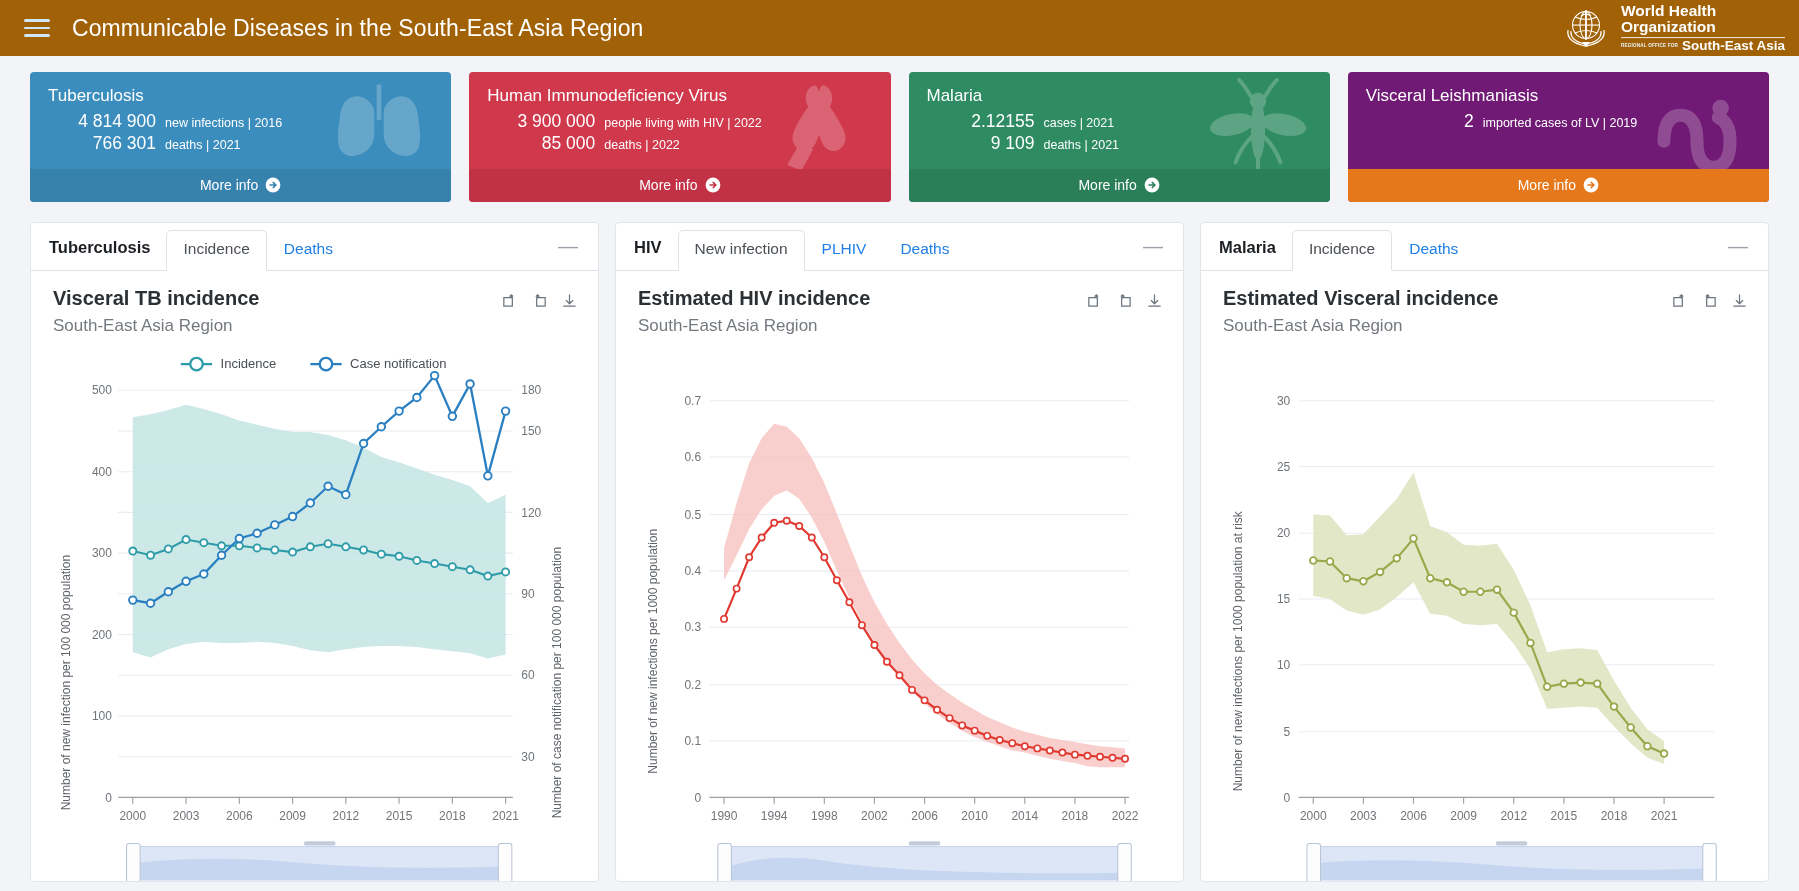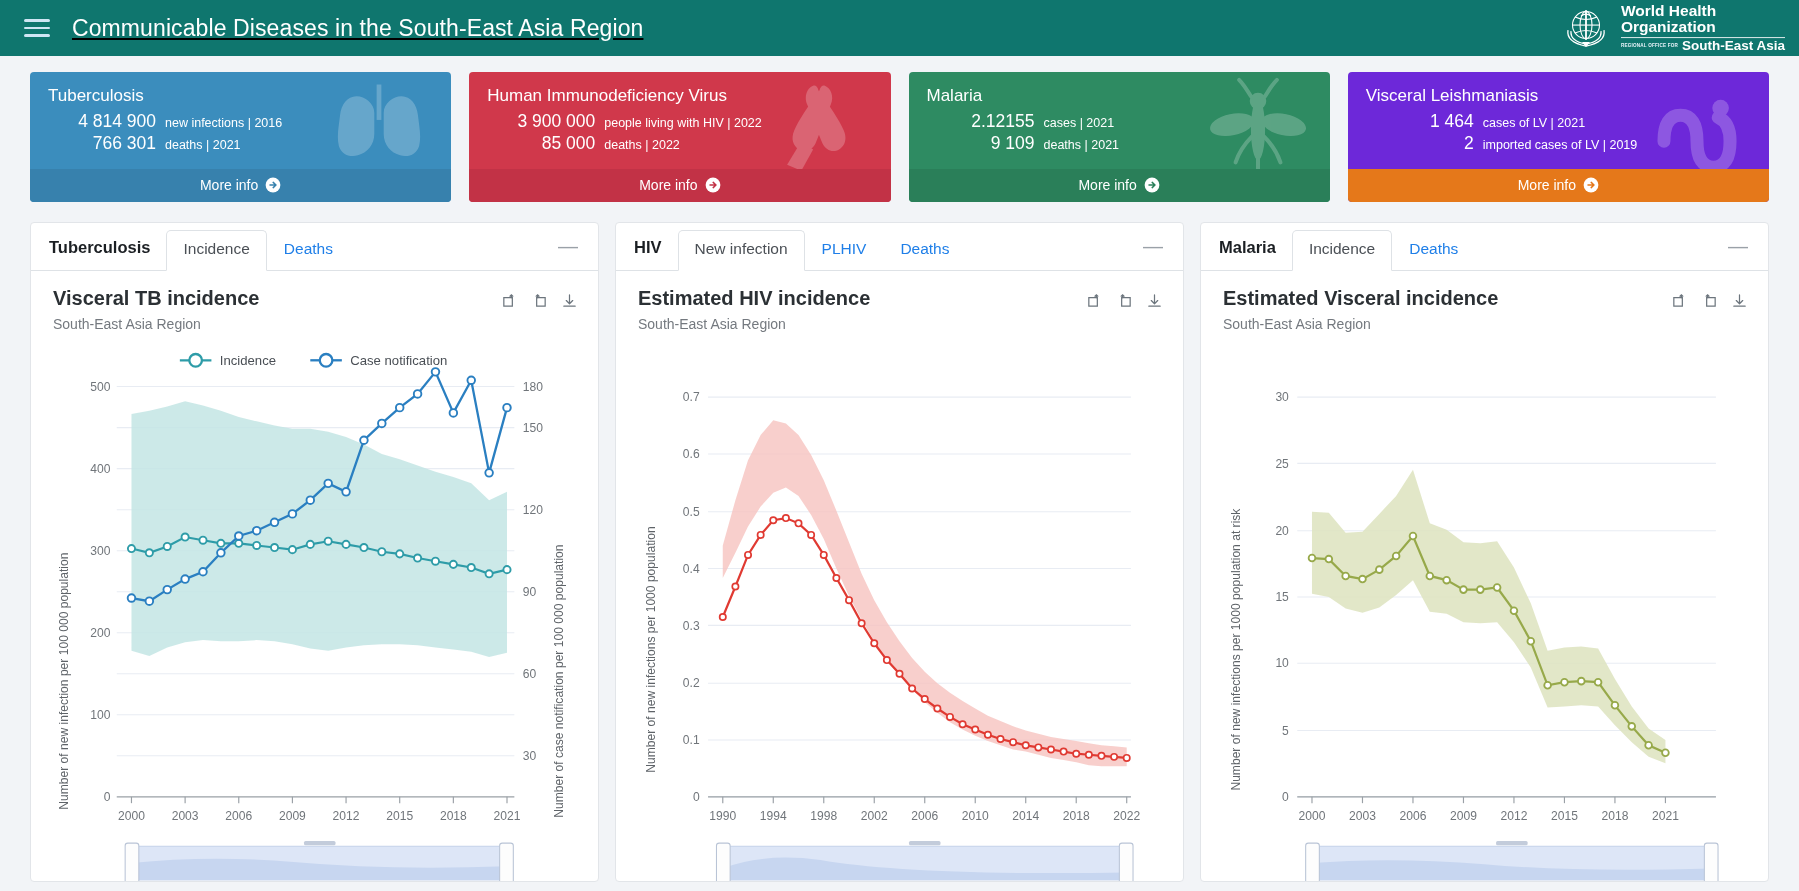--- a/index.html
+++ b/index.html
@@ -7,25 +7,24 @@
     width: 1799px; height: 891px;
     background: #f2f4f7;
     font-family: "Liberation Sans", sans-serif;
     overflow: hidden;
   }
 
   
   .appbar {
     position: relative;
     height: 56px;
-    background: #0f766e;
+    background: #a16207;
     display: flex;
     align-items: center;
     padding: 0 18px;
-    text-decoration: underline;
   }
   .hamburger {
     width: 26px; height: 22px;
     display: flex; flex-direction: column; justify-content: center; gap: 5px;
     margin-left: 6px; margin-right: 22px;
     cursor: pointer;
   }
   .hamburger span { display: block; height: 2.5px; background: #cfe6f4; border-radius: 2px; }
   .app-title {
     color: #ffffff;
@@ -136,21 +135,21 @@
     padding: 0 8px 14px;
     cursor: pointer;
     line-height: 1;
   }
   .chart-head {
     display: flex; align-items: flex-start;
     padding: 16px 20px 0 22px;
   }
   .chart-titles { flex: 1; min-width: 0; }
   .chart-title { font-size: 20px; font-weight: bold; color: #2b3034; }
-  .chart-sub { font-size: 14px; color: #74797f; margin-top: 6px; }
+  .chart-sub { font-size: 17px; color: #74797f; margin-top: 6px; }
   .chart-tools { display: flex; gap: 13px; padding-top: 6px; }
   .tool-ico { width: 17px; height: 17px; cursor: pointer; color: #6c757d; }
   .chart-area { flex: 1; padding: 2px 6px 0 6px; min-height: 0; }
   .chart-area svg { width: 100%; height: 100%; display: block; }
 
   .ax-tick { font-size: 11.5px; fill: #70757a; font-family: "Liberation Sans", sans-serif; }
   .ax-title { font-size: 11.5px; fill: #5e6368; font-family: "Liberation Sans", sans-serif; }
   .legend-txt { font-size: 12.5px; fill: #4a4f55; font-family: "Liberation Sans", sans-serif; }
   .grid-line { stroke: #e8ecf3; stroke-width: 1; }
 </style>
@@ -276,31 +275,27 @@
     </div>
     <div class="kpi-more" style="background:#2a7f59">
       <span>More info</span>
       <svg class="arrow-circle" viewBox="0 0 16 16">
         <circle cx="8" cy="8" r="7.4" fill="#ffffff"></circle>
         <path d="M5 8h6M8.2 5.4L11 8l-2.8 2.6" stroke="#2a7f59" stroke-width="1.5" fill="none" stroke-linecap="round" stroke-linejoin="round"></path>
       </svg>
     </div>
   </div>
 
-  <div class="kpi-card" style="background:#6d28d9">
+  <div class="kpi-card" style="background:#701a75">
     <div class="kpi-body">
       <svg class="kpi-bgicon" viewBox="0 0 100 100">
         <path fill="none" stroke="#ffffff" stroke-width="11" stroke-linecap="round" d="M22 62 q0 -22 14 -22 q14 0 14 22 q0 22 14 22 q14 0 14 -22 q0 -16 -10 -20"></path>
         <circle cx="70" cy="34" r="7" fill="#ffffff"></circle>
       </svg>
       <div class="kpi-name">Visceral Leishmaniasis</div>
-      <div class="kpi-stat">
-        <span class="kpi-num">1 464</span>
-        <span class="kpi-lab">cases of LV | 2021</span>
-      </div>
       <div class="kpi-stat">
         <span class="kpi-num">2</span>
         <span class="kpi-lab">imported cases of LV | 2019</span>
       </div>
     </div>
     <div class="kpi-more" style="background:#e5781a">
       <span>More info</span>
       <svg class="arrow-circle" viewBox="0 0 16 16">
         <circle cx="8" cy="8" r="7.4" fill="#ffffff"></circle>
         <path d="M5 8h6M8.2 5.4L11 8l-2.8 2.6" stroke="#e5781a" stroke-width="1.5" fill="none" stroke-linecap="round" stroke-linejoin="round"></path>

